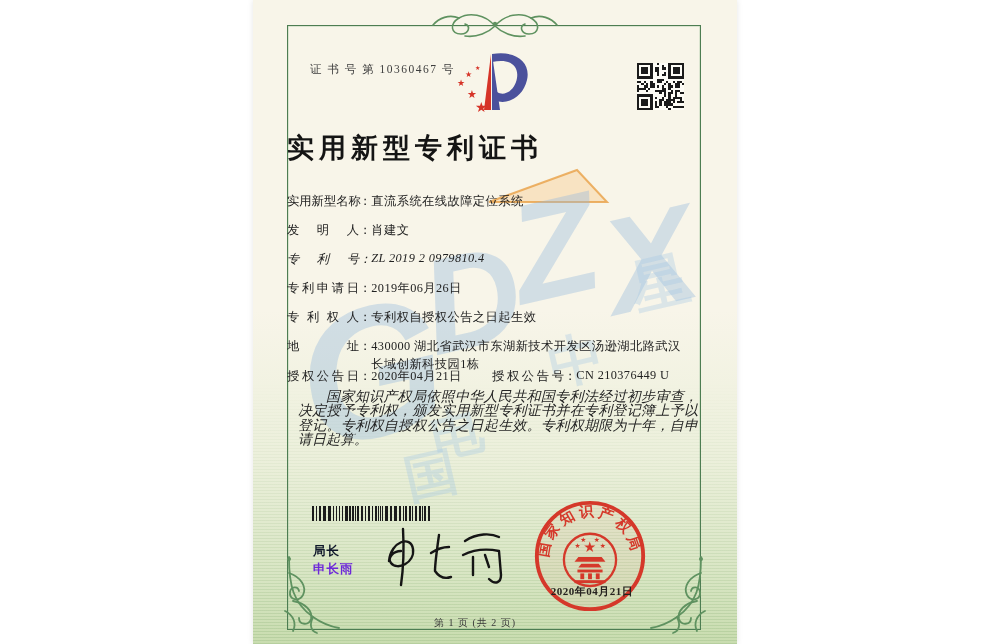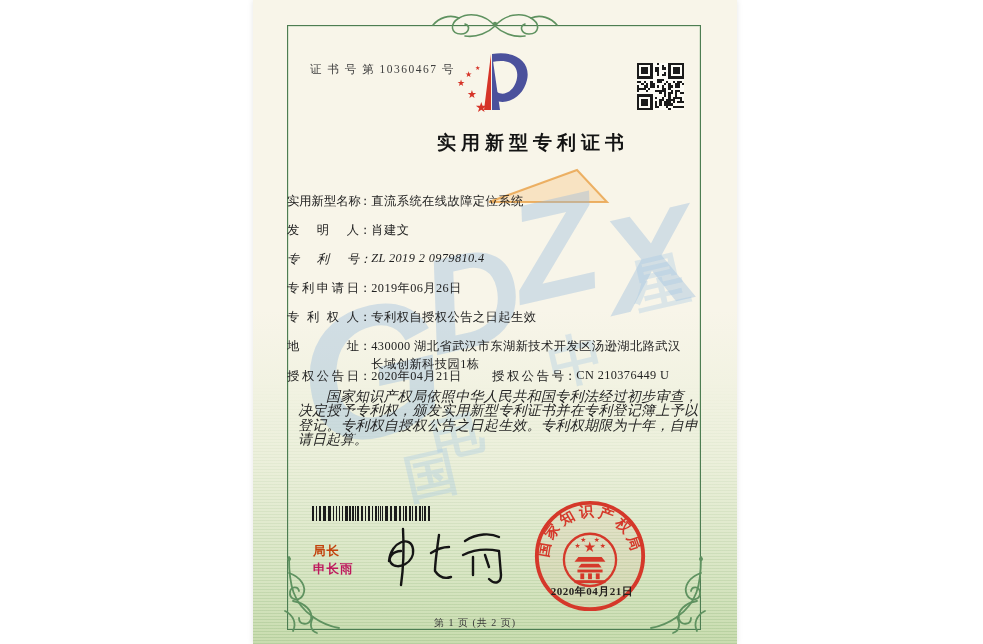--- a/index.html
+++ b/index.html
@@ -27,40 +27,40 @@
 
   
   .border-rect { position:absolute; left:34px; top:25px; width:414px; height:605px;
                  border:1.5px solid #4d7d52; box-shadow:inset 0 0 0 0.5px rgba(150,190,150,.6); }
   .ornament { position:absolute; }
 
   
   .cert-no { position:absolute; left:57px; top:62px; font-size:11.5px; letter-spacing:1.5px; color:#3d3d3d; }
   .logo { position:absolute; left:198px; top:50px; width:86px; height:78px; }
   .qr { position:absolute; left:384px; top:63px; width:47px; height:47px; background:#fdfcf6; }
-  .title { position:absolute; left:34px; top:130px; width:492px; text-align:center;
-           font-size:19px; font-weight:bold; letter-spacing:5px; color:#141414; }
+  .title { position:absolute; left:34px; top:130px; width:492px; 
+           font-size:27px; font-weight:bold; letter-spacing:5px; color:#141414; }
 
   
   .frow { position:absolute; left:34px; font-size:12.3px; color:#222; white-space:nowrap; }
   .flabel { display:inline-block; width:72px; text-align:justify; text-align-last:justify; vertical-align:top; }
   .fcolon { display:inline-block; vertical-align:top; }
   .fvalue { display:inline-block; vertical-align:top; letter-spacing:0.4px; }
   .fvalue.wrap { white-space:normal; width:314px; line-height:17.5px; }
 
   
   .body-text { position:absolute; left:45px; top:390px; width:400px; font-size:14px; line-height:14.4px;
                color:#242424; text-align:justify; font-style:italic; }
   .body-text p { text-indent:2em; margin-bottom:2px; }
 
   
   .barcode { position:absolute; left:59px; top:506px; width:122px; height:15px; }
-  .sig-title { position:absolute; left:60px; top:543px; font-size:12.5px; font-weight:bold; color:#c2410c;
+  .sig-title { position:absolute; left:60px; top:543px; font-size:12.5px; font-weight:bold; color:#0f172a;
                font-family:"Liberation Sans", sans-serif; letter-spacing:1px; }
-  .sig-name  { position:absolute; left:60px; top:561px; font-size:12.5px; font-weight:bold; color:#be185d;
+  .sig-name  { position:absolute; left:60px; top:561px; font-size:12.5px; font-weight:bold; color:#6d28d9;
                font-family:"Liberation Sans", sans-serif; letter-spacing:1px; }
   .signature { position:absolute; left:120px; top:523px; width:140px; height:70px; }
   .seal { position:absolute; left:279px; top:498px; width:116px; height:116px; }
   .seal-date { position:absolute; left:284px; top:584px; width:110px; text-align:center;
                font-size:11px; font-weight:bold; color:#26221f; letter-spacing:0.5px; }
   .footer-page { position:absolute; left:140px; top:616px; width:164px; text-align:center;
                  font-size:10px; color:#3a3a3a; letter-spacing:1px; }
 
   .layer { position:absolute; inset:0; }
 </style>

